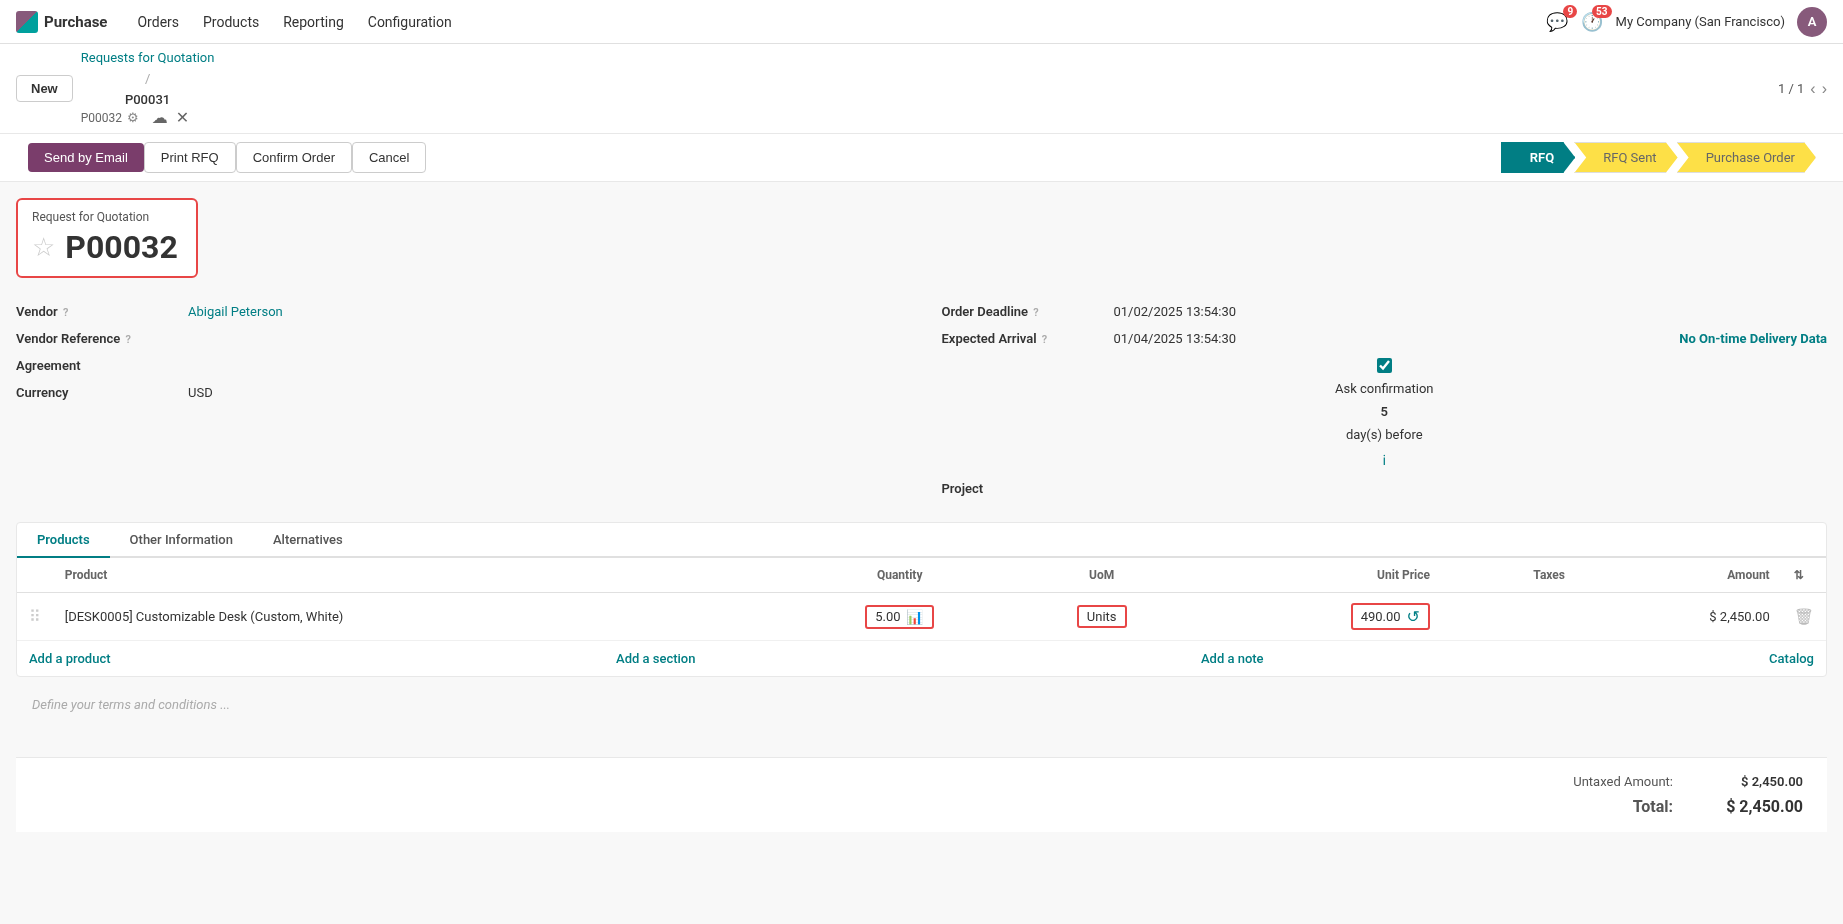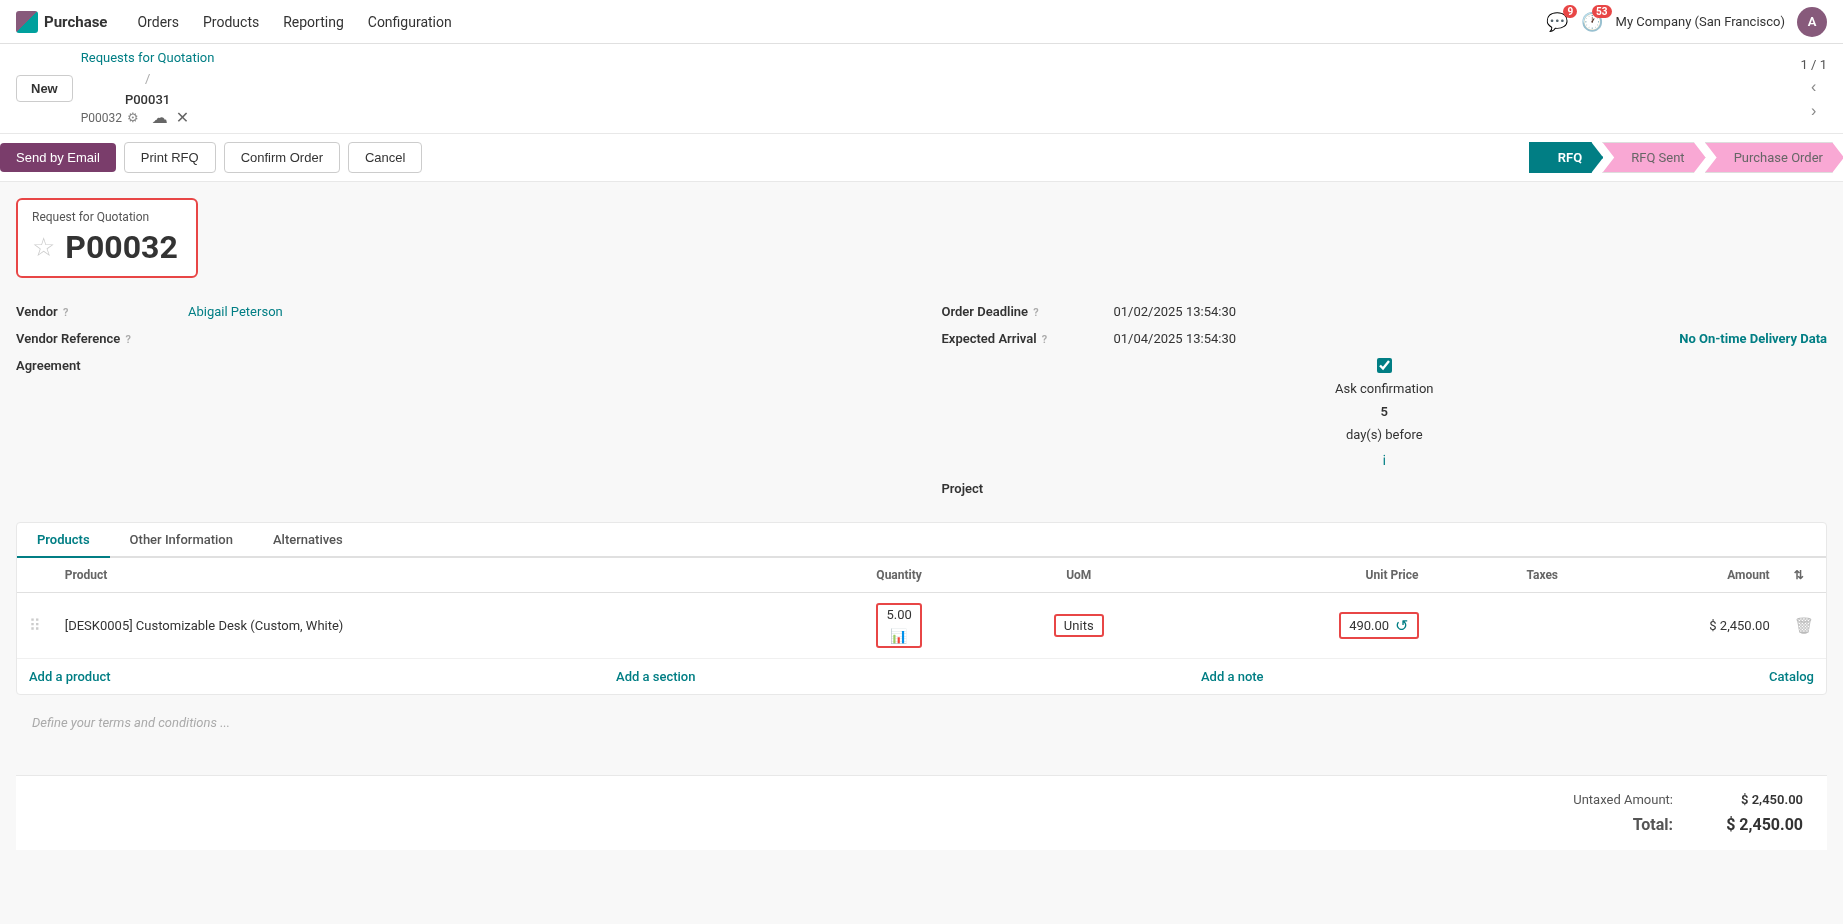--- a/index.html
+++ b/index.html
@@ -46,40 +46,40 @@
       padding: 5px 14px; font-size: 13px; font-weight: 600; cursor: pointer; color: #333;
     }
     .breadcrumb-links { display: flex; align-items: center; gap: 4px; font-size: 13px; }
     .breadcrumb-link { color: #017e84; text-decoration: none; }
     .breadcrumb-sep { color: #aaa; }
     .breadcrumb-current { color: #333; font-weight: 500; }
     .record-sub { font-size: 12px; color: #666; display: flex; align-items: center; gap: 5px; margin-top: 1px; }
     .gear-icon { cursor: pointer; color: #888; font-size: 13px; }
     .record-actions { display: flex; gap: 8px; margin-left: 8px; align-items: center; }
     .icon-btn { background: none; border: none; cursor: pointer; font-size: 16px; color: #666; }
-    .pagination { margin-left: auto; display: flex; align-items: center; gap: 6px; font-size: 13px; color: #555; flex-direction: column; }
+    .pagination { margin-left: auto; display: flex; align-items: center; gap: 6px; font-size: 13px; color: #555; }
     .page-nav { background: none; border: none; cursor: pointer; color: #888; font-size: 16px; }
 
     
     .action-toolbar {
-      display: flex; align-items: center; background: #fff; padding: 8px 0;
-      border-bottom: 1px solid #e8e8e8; gap: 8px;
+      display: flex; align-items: center; background: #fff; padding: 8px 28px;
+      border-bottom: 1px solid #e8e8e8; gap: 0;
     }
     .btn-primary {
       background: #7A3D6B; color: #fff; border: none; border-radius: 4px;
       padding: 7px 16px; font-size: 13px; cursor: pointer; font-weight: 500;
     }
     .btn-secondary {
       background: #fff; color: #333; border: 1px solid #ccc; border-radius: 4px;
       padding: 7px 16px; font-size: 13px; cursor: pointer; font-weight: 500;
     }
     .status-flow { margin-left: auto; display: flex; align-items: center; }
     .status-step {
       padding: 7px 20px 7px 28px; font-size: 13px; color: #666;
-      background: #f9a8d4; border: 1px solid #ddd; position: relative;
+      background: #fde047; border: 1px solid #ddd; position: relative;
       clip-path: polygon(0 0, calc(100% - 12px) 0, 100% 50%, calc(100% - 12px) 100%, 0 100%, 12px 50%);
       margin-right: -1px;
     }
     .status-step:first-child { clip-path: polygon(0 0, calc(100% - 12px) 0, 100% 50%, calc(100% - 12px) 100%, 0 100%); }
     .status-step.active {
       background: #017e84; color: #fff; border-color: #017e84; font-weight: 600;
     }
 
     
     .main-content { padding: 16px; background: #f8f8f8; min-height: calc(100vh - 180px); }
@@ -240,20 +240,24 @@
       <div class="form-row">
         <span class="form-label">
           <span>Vendor Reference</span>
           <span class="help-icon"> ?</span>
         </span>
         <span class="form-value"></span>
       </div>
       <div class="form-row">
         <span class="form-label">Agreement</span>
         <span class="form-value"></span>
+      </div>
+      <div class="form-row">
+        <span class="form-label">Currency</span>
+        <span class="form-value">USD</span>
       </div>
     </div>
 
     <div>
       <div class="form-row">
         <span class="form-label">
           <span>Order Deadline</span>
           <span class="help-icon"> ?</span>
         </span>
         <span class="form-value">01/02/2025 13:54:30</span>
@@ -304,21 +308,21 @@
           </th>
         </tr>
       </thead>
       <tbody>
         <tr>
           <td>
             <span class="drag-handle">⠿</span>
           </td>
           <td>[DESK0005] Customizable Desk (Custom, White)</td>
           <td class="center">
-            <div style="display:inline-flex; align-items:center; gap:6px; border:2px solid #e84646; border-radius:3px; padding:2px 8px;flex-direction:column;">
+            <div style="display:inline-flex; align-items:center; gap:6px; border:2px solid #e84646; border-radius:3px; padding:2px 8px;">
               <span>5.00</span>
               <span class="chart-icon">📊</span>
             </div>
           </td>
           <td class="center">
             <div style="display:inline-flex; align-items:center; border:2px solid #e84646; border-radius:3px; padding:2px 8px;">
               <span>Units</span>
             </div>
           </td>
           <td class="right">

